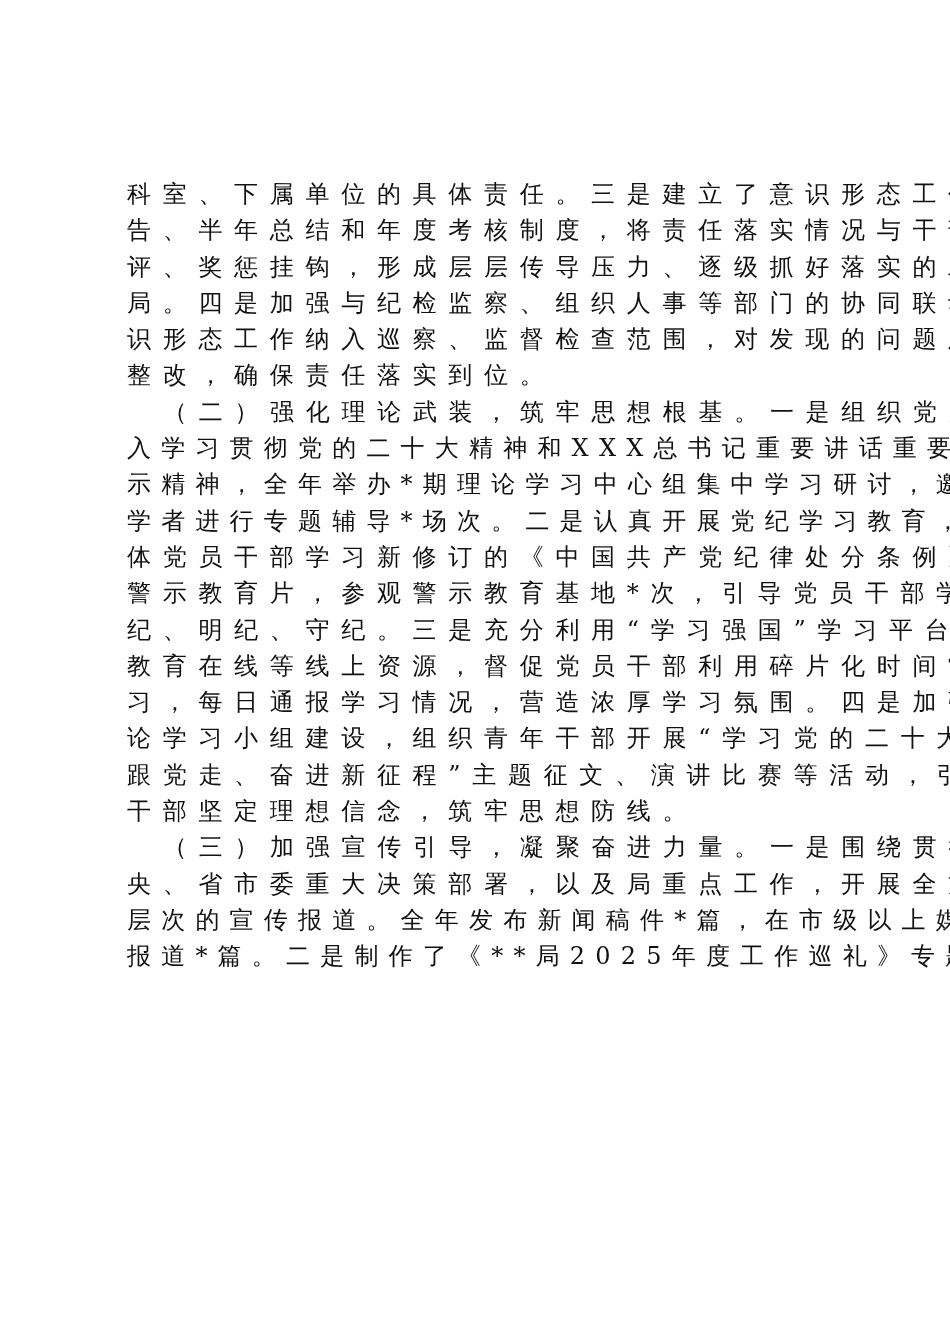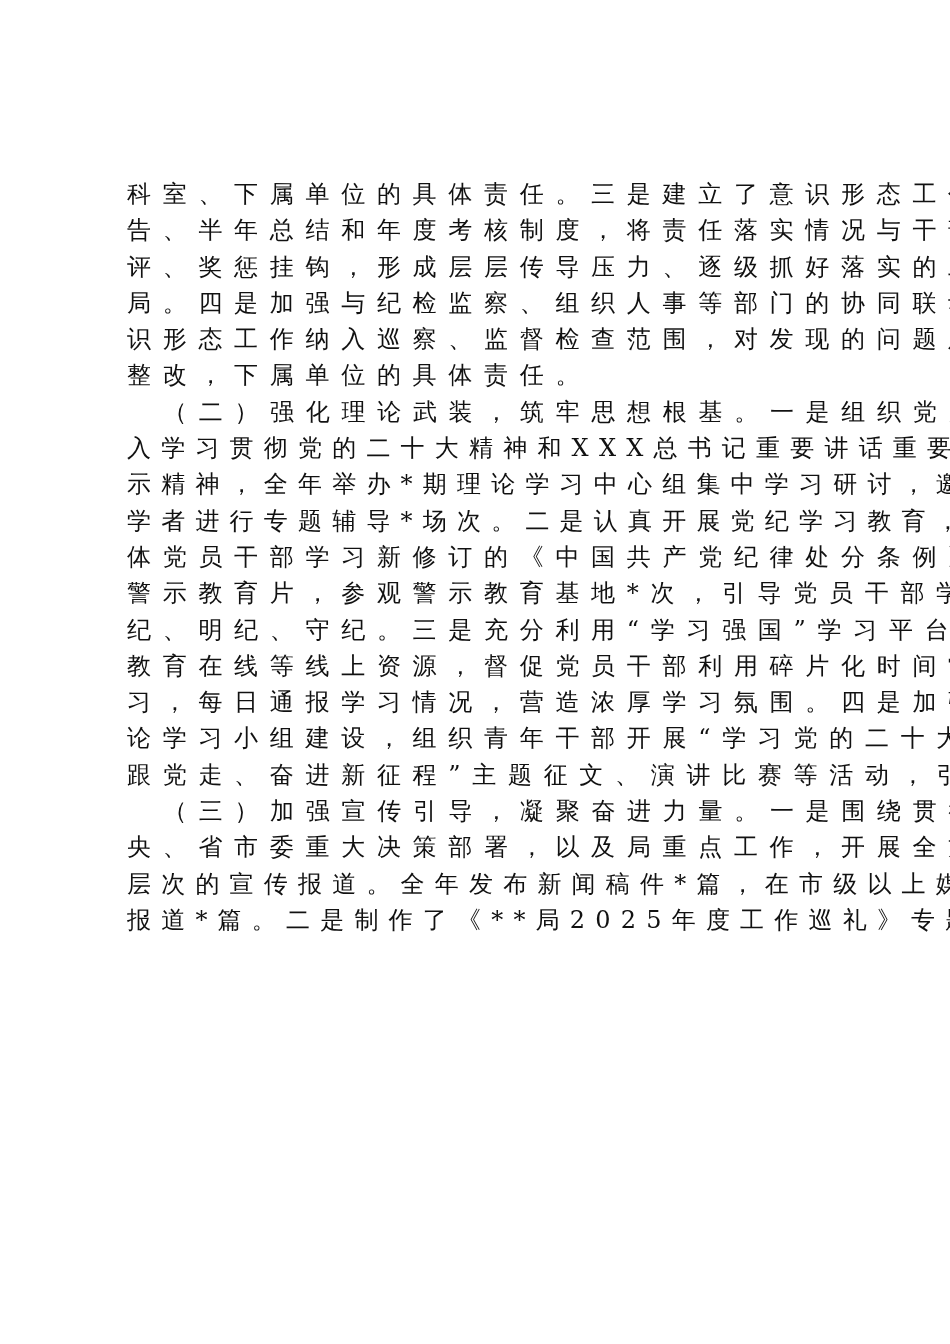--- a/index.html
+++ b/index.html
@@ -22,30 +22,31 @@
 </head>
 <body>
 
 <div class="page">
   <div class="body-text">
     <span class="line">科室、下属单位的具体责任。三是建立了意识形态工作季度报</span>
     <span class="line">告、半年总结和年度考核制度，将责任落实情况与干部业绩考</span>
     <span class="line">评、奖惩挂钩，形成层层传导压力、逐级抓好落实的工作格</span>
     <span class="line">局。四是加强与纪检监察、组织人事等部门的协同联动，将意</span>
     <span class="line">识形态工作纳入巡察、监督检查范围，对发现的问题及时督促</span>
-    <span class="line">整改，下属单位的具体责任。</span>
+    <span class="line">整改，确保责任落实到位。</span>
     <span class="line indent">（二）强化理论武装，筑牢思想根基。一是组织党员干部深</span>
     <span class="line tight">入学习贯彻党的二十大精神和XXX总书记重要讲话重要指示批</span>
     <span class="line tight">示精神，全年举办*期理论学习中心组集中学习研讨，邀请专家</span>
     <span class="line tight">学者进行专题辅导*场次。二是认真开展党纪学习教育，组织全</span>
     <span class="line">体党员干部学习新修订的《中国共产党纪律处分条例》，观看</span>
     <span class="line">警示教育片，参观警示教育基地*次，引导党员干部学纪、知</span>
     <span class="line">纪、明纪、守纪。三是充分利用“学习强国”学习平台、干部</span>
     <span class="line">教育在线等线上资源，督促党员干部利用碎片化时间常态化学</span>
     <span class="line">习，每日通报学习情况，营造浓厚学习氛围。四是加强青年理</span>
     <span class="line">论学习小组建设，组织青年干部开展“学习党的二十大、永远</span>
     <span class="line">跟党走、奋进新征程”主题征文、演讲比赛等活动，引导青年</span>
+    <span class="line">干部坚定理想信念，筑牢思想防线。</span>
     <span class="line indent">（三）加强宣传引导，凝聚奋进力量。一是围绕贯彻落实中</span>
     <span class="line">央、省市委重大决策部署，以及局重点工作，开展全方位、多</span>
     <span class="line tight">层次的宣传报道。全年发布新闻稿件*篇，在市级以上媒体刊发</span>
     <span class="line tight">报道*篇。二是制作了《**局2025年度工作巡礼》专题片，多</span>
   </div>
 </div>
 
 </body></html>

